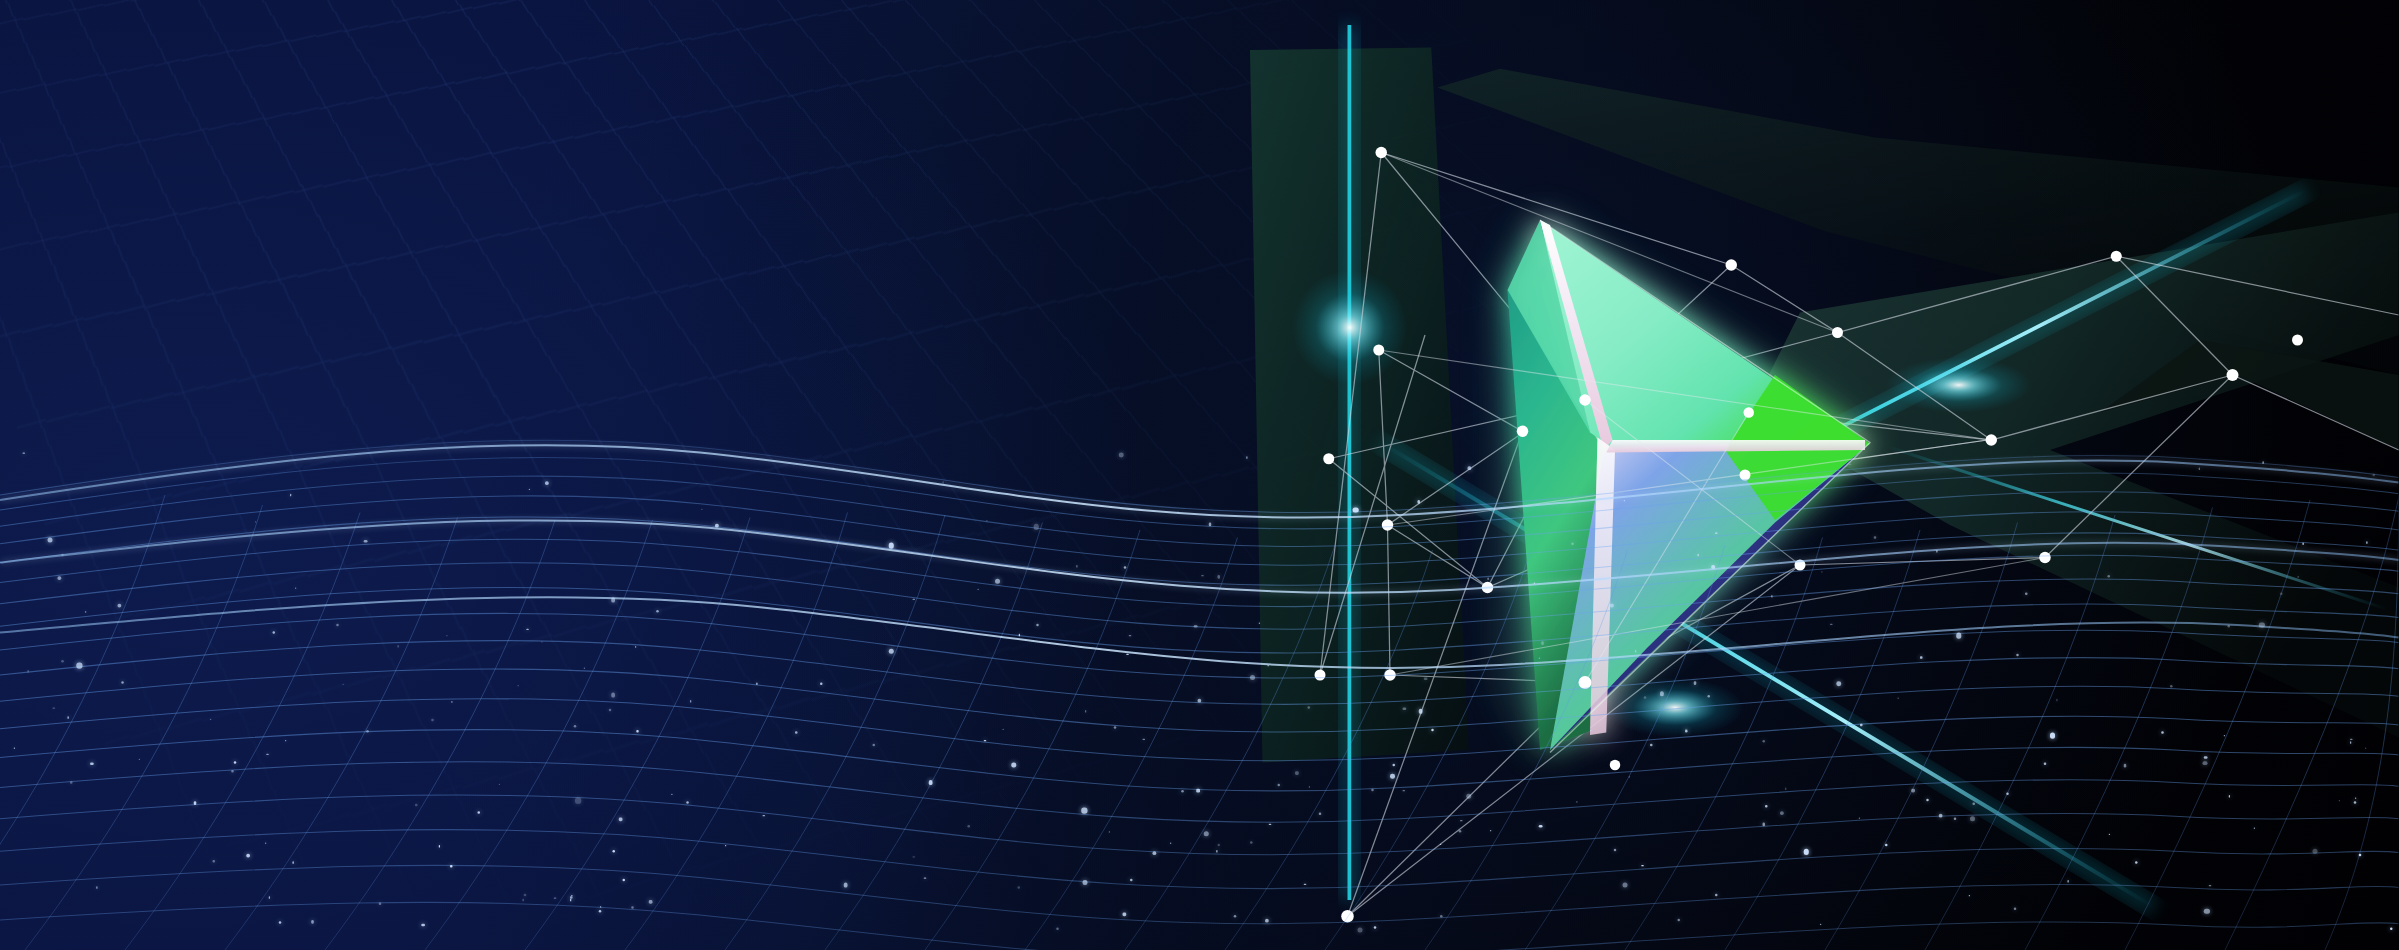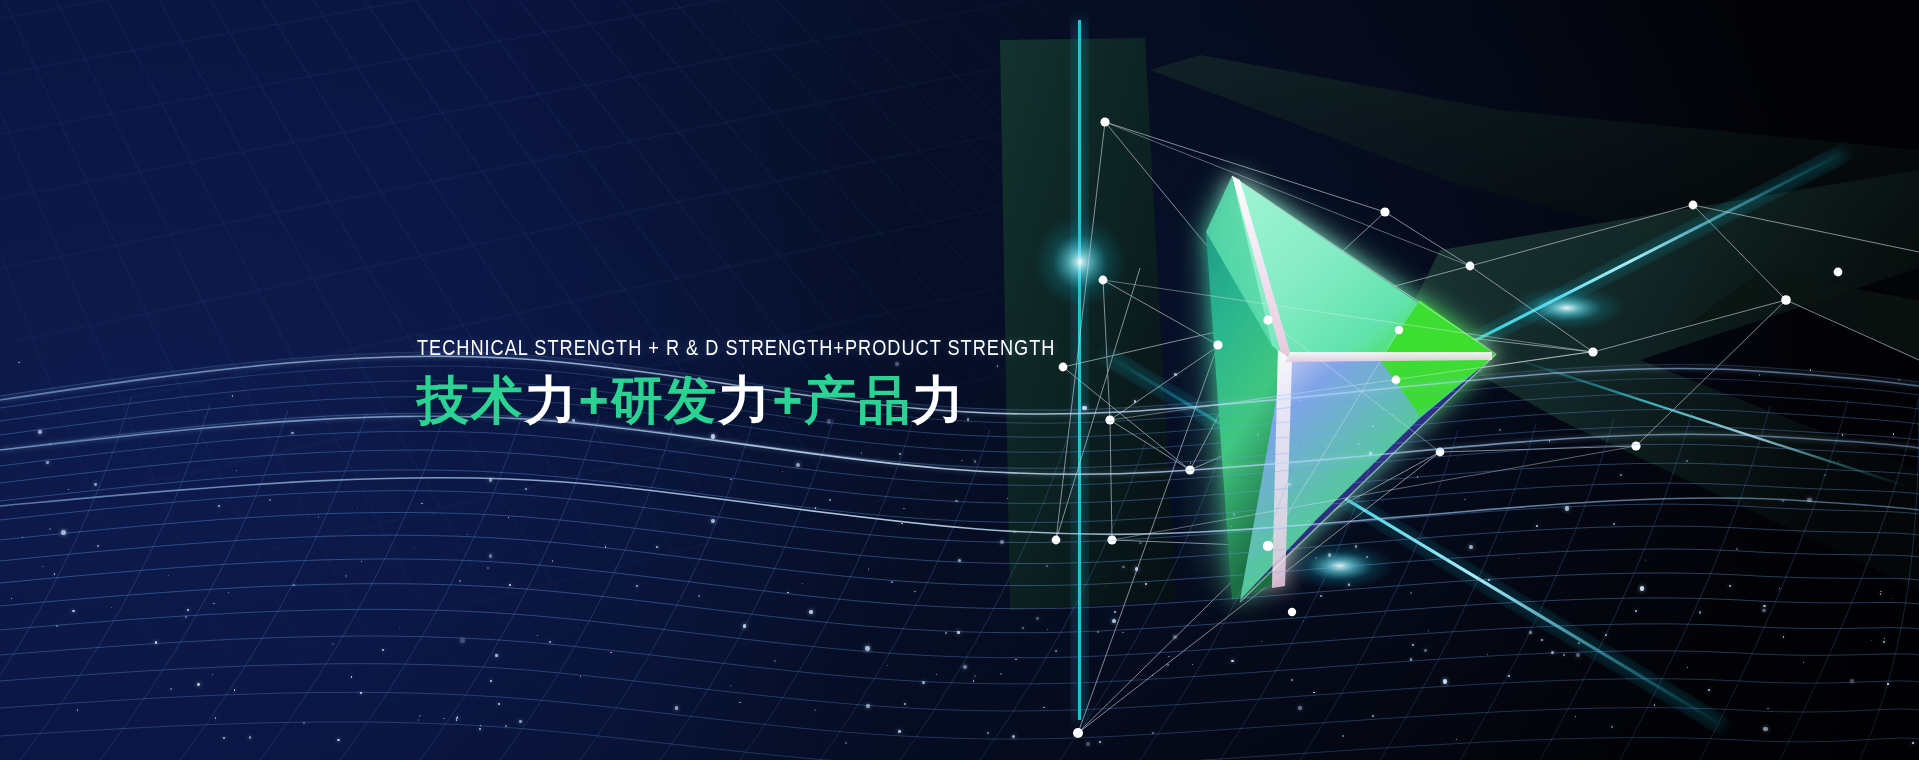--- a/index.html
+++ b/index.html
@@ -618,20 +618,14 @@
       <i style="left:98.91%;top:11.36%;width:1.7px;height:1.7px;opacity:0.25"></i>
       <i style="left:23.91%;top:58.20%;width:2.1px;height:2.1px;opacity:0.49"></i>
       <i style="left:22.04%;top:14.16%;width:1.4px;height:1.4px;opacity:0.68"></i>
       <i style="left:38.04%;top:34.61%;width:1.6px;height:1.6px;opacity:0.54"></i>
       <i style="left:12.96%;top:94.46%;width:2.4px;height:2.4px;opacity:0.62"></i>
       <i style="left:28.60%;top:72.22%;width:2.2px;height:2.2px;opacity:0.76"></i>
       <i style="left:18.60%;top:41.42%;width:1.2px;height:1.2px;opacity:0.32"></i>
       <i style="left:46.23%;top:77.82%;width:1.0px;height:1.0px;opacity:0.52"></i>
   </div>
 
-  <div class="copy">
-    <div class="eyebrow">TECHNICAL STRENGTH + R &amp; D STRENGTH+PRODUCT STRENGTH</div>
-    <div class="headline">
-      <span class="g">技术</span><span class="w">力</span><span class="p">+</span><span class="g">研发</span><span class="w">力</span><span class="p">+</span><span class="g">产品</span><span class="w">力</span>
-    </div>
-  </div>
 
 </div>
 
 </body></html>

